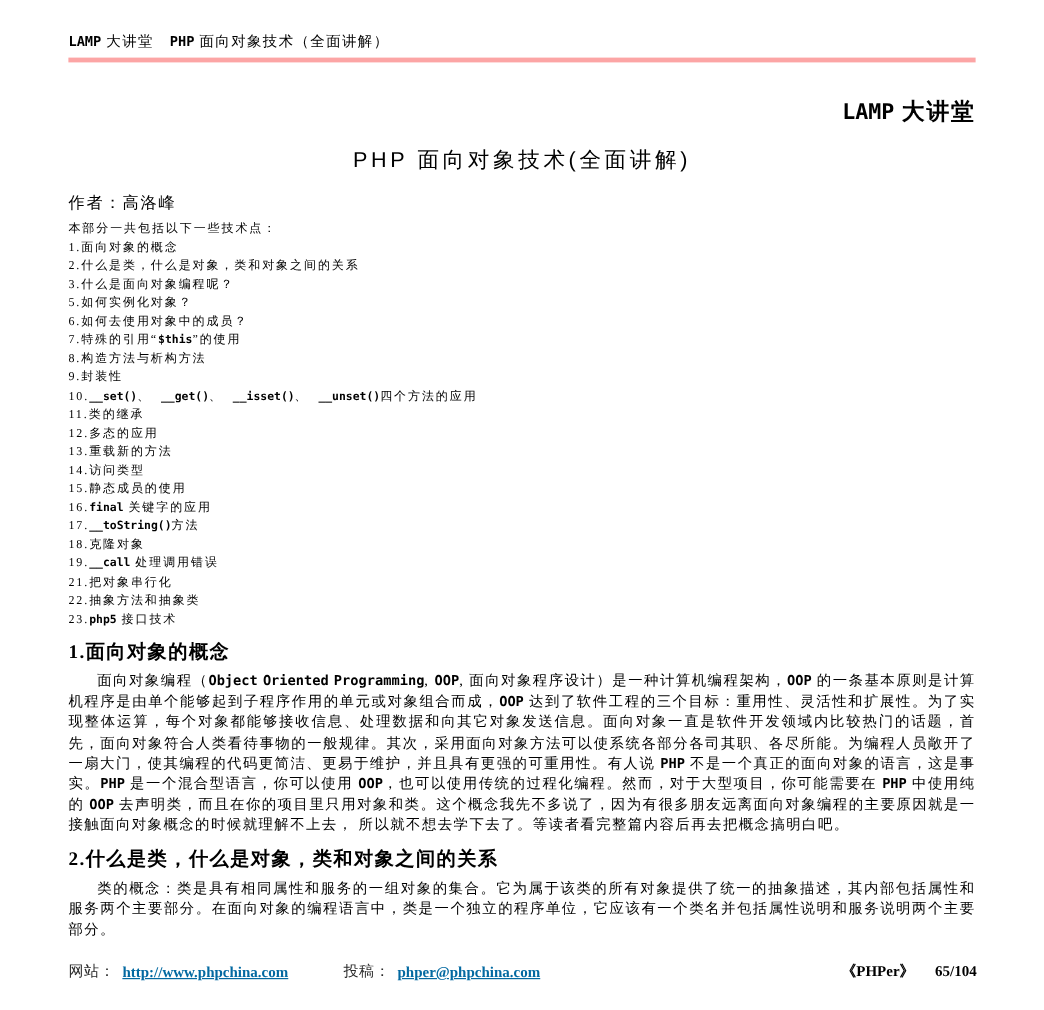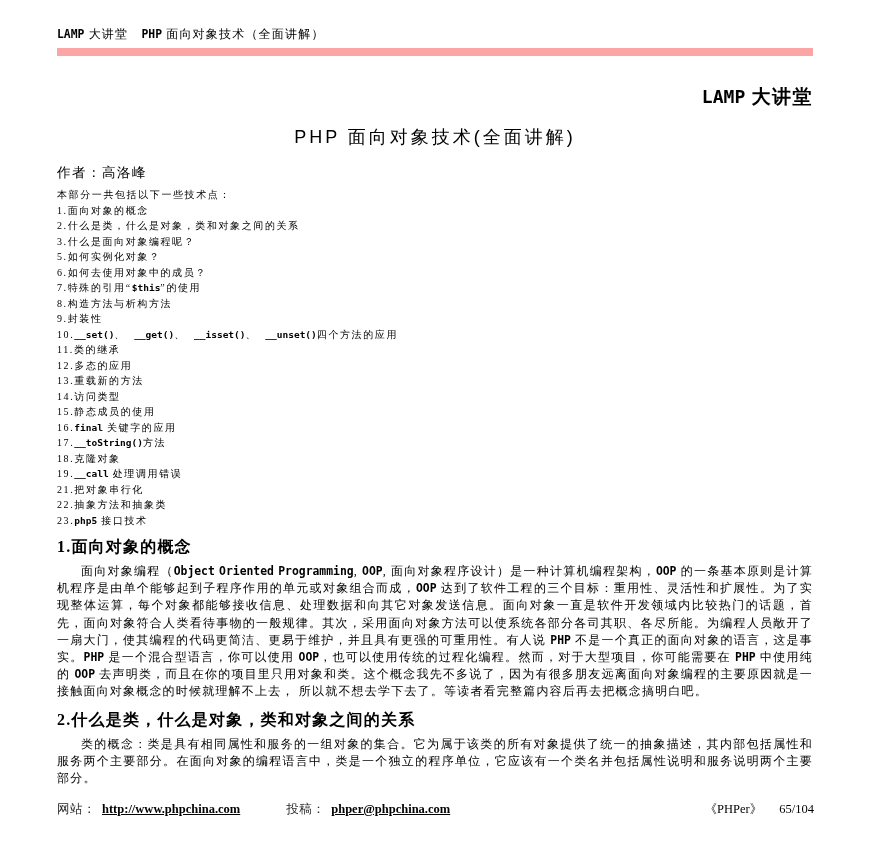--- a/index.html
+++ b/index.html
@@ -14,21 +14,21 @@
     background: #ffffff;
     padding: 26px 57px 0 57px;
     overflow: hidden;
   }
 
   .running-header {
     font-size: 12px;
     letter-spacing: 1.2px;
     white-space: pre-wrap;
     padding-bottom: 5px;
-    border-bottom: 8px solid #fca5a5;
+    border-bottom: 4px solid #fca5a5;
   }
 
   .brand {
     margin-top: 28px;
     font-size: 19px;
     font-weight: bold;
     letter-spacing: 1.5px;
     text-align: right;
   }
 
@@ -78,39 +78,39 @@
     font-size: 0.95em;
     letter-spacing: 0;
   }
 
   .footer {
     position: absolute;
     left: 57px;
     right: 56px;
     bottom: 24px;
     display: flex;
-    align-items: center;
+    align-items: flex-end;
     font-size: 12.5px;
     letter-spacing: 0.5px;
   }
   .f-label { color: #2b2b2b; }
   .f-link {
-    color: #000000;
+    color: #0369a1;
     font-weight: bold;
     text-decoration: underline;
     font-family: "Liberation Serif", serif;
     letter-spacing: 0;
     margin-left: 6px;
     cursor: pointer;
   }
   .f-submit { margin-left: 46px; }
   .f-right {
     margin-left: auto;
     font-family: "Liberation Serif", serif;
-    font-weight: normal;
+    font-weight: bold;
     letter-spacing: 0;
   }
   .f-page { margin-left: 14px; }
 </style>
 </head>
 <body>
 
 <div class="page">
 
   <div class="running-header auto-mono"><span class="mono">LAMP</span> 大讲堂　<span class="mono">PHP</span> 面向对象技术（全面讲解）</div>

